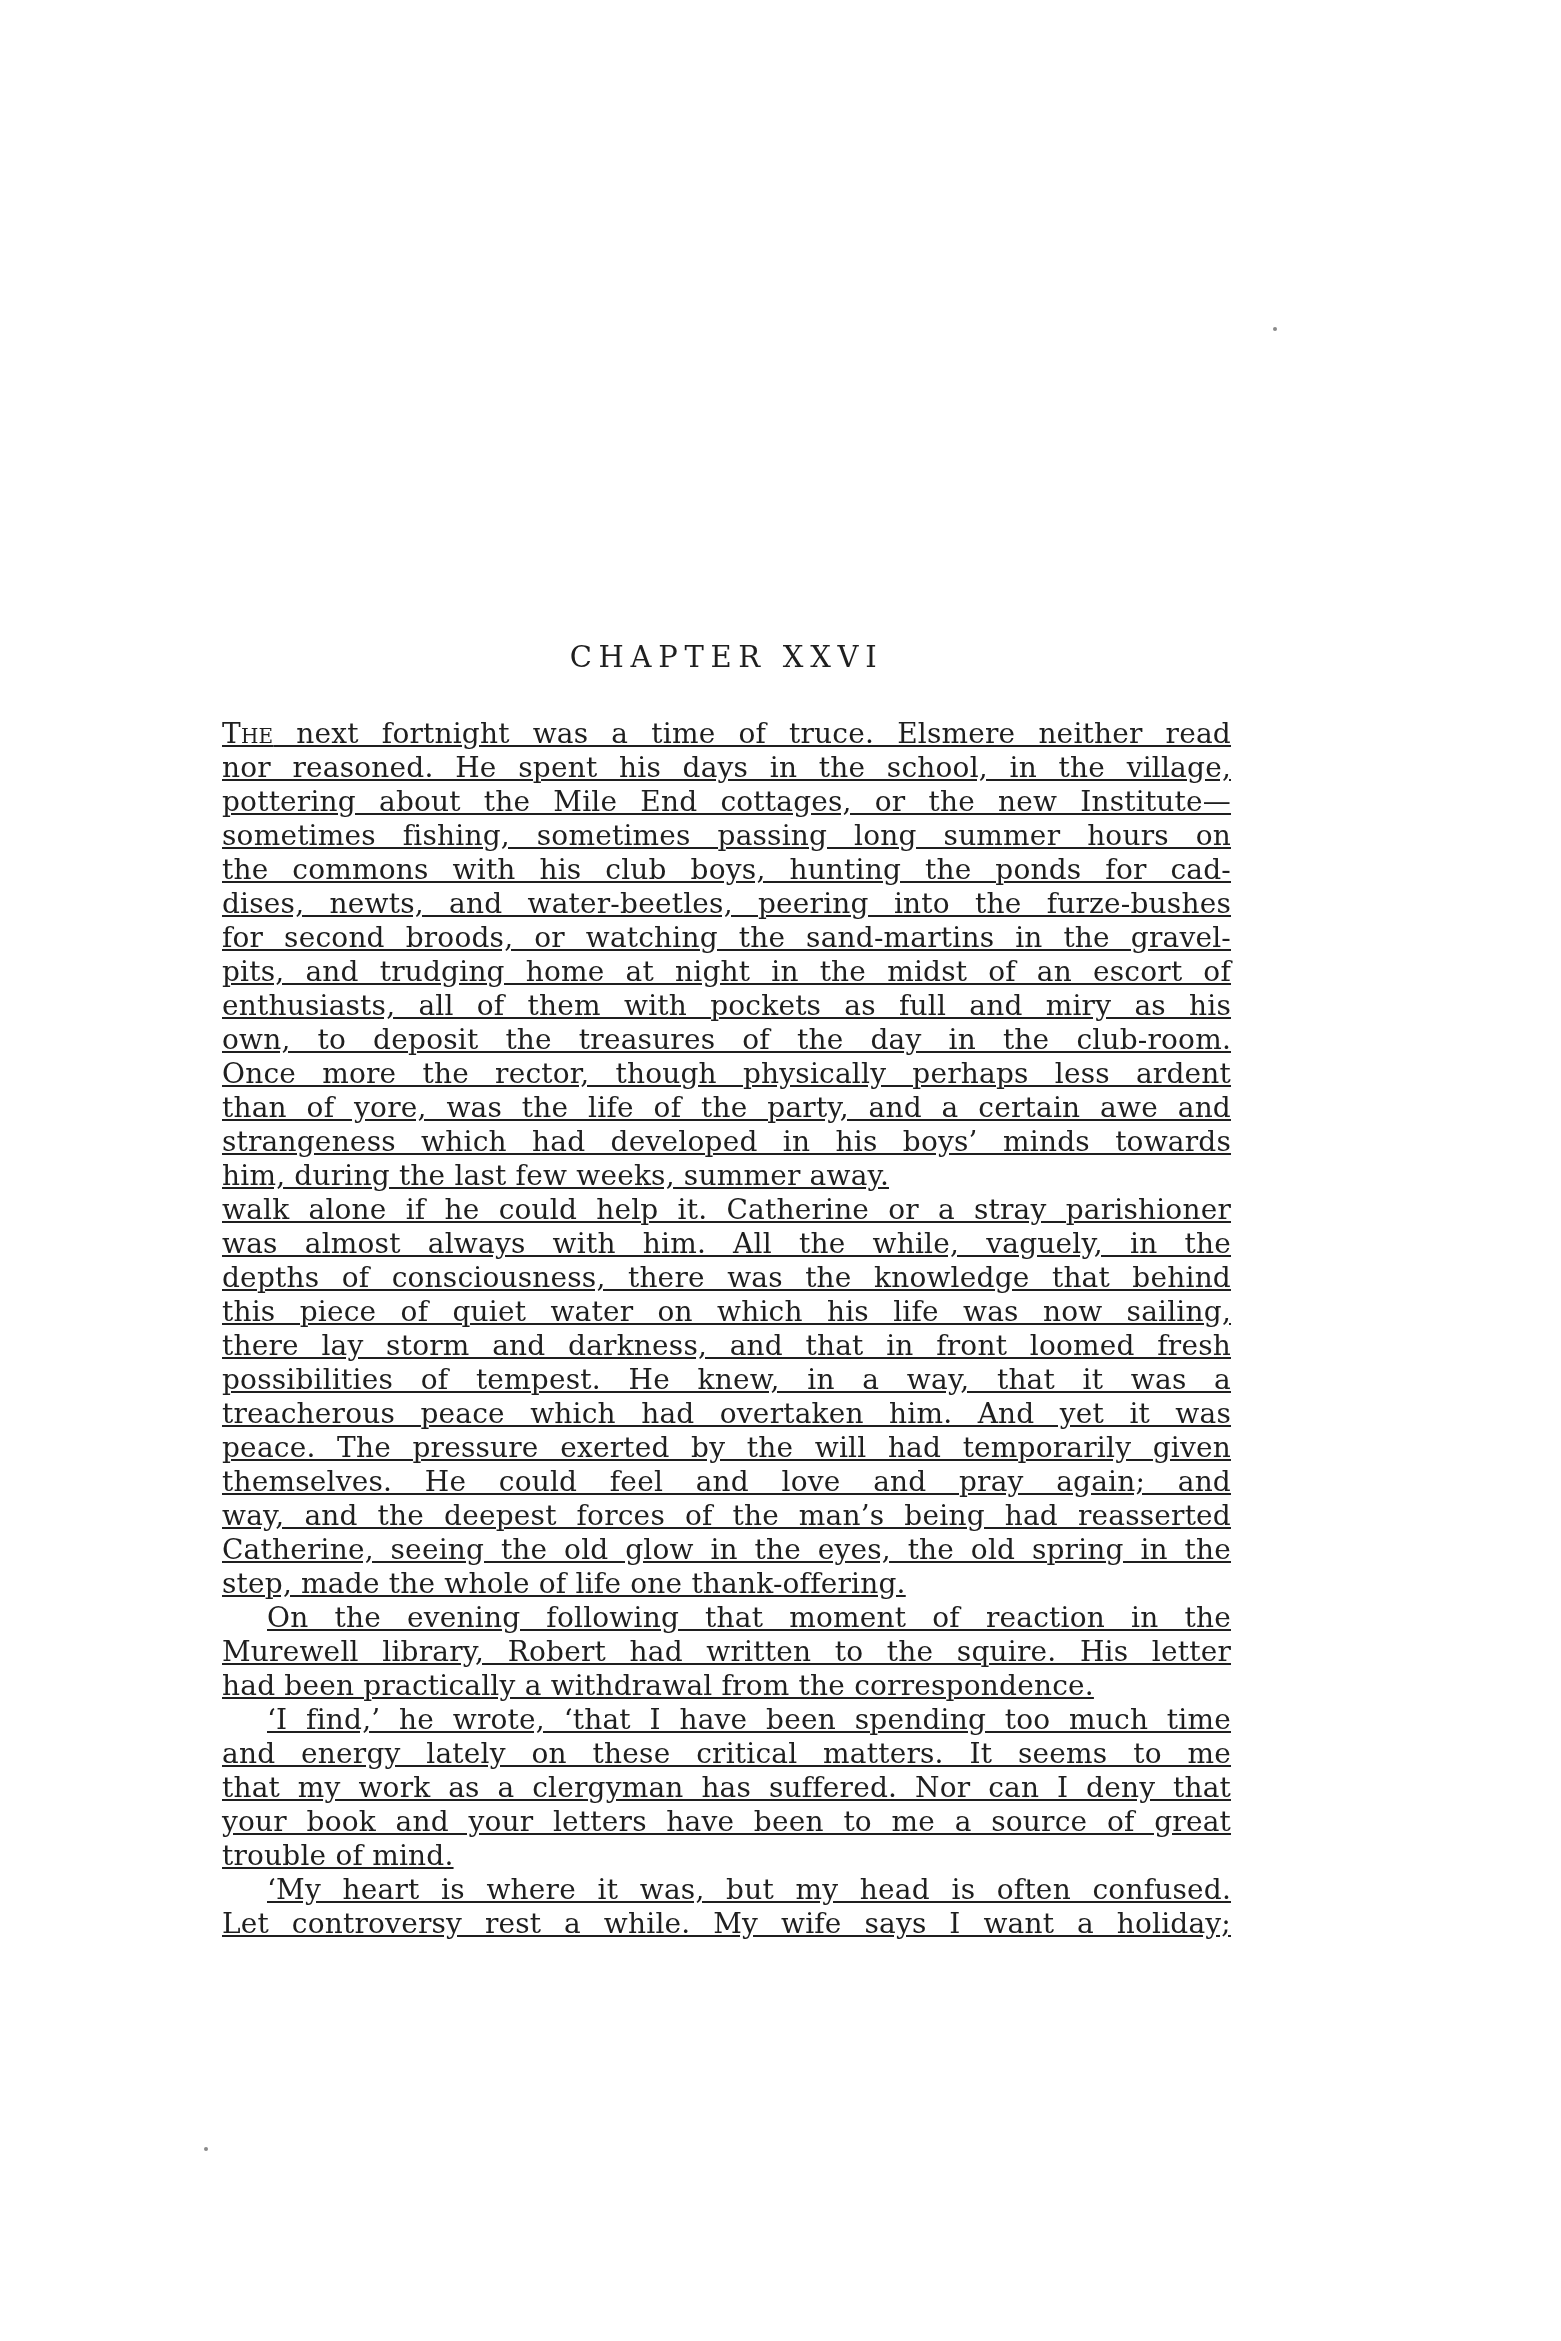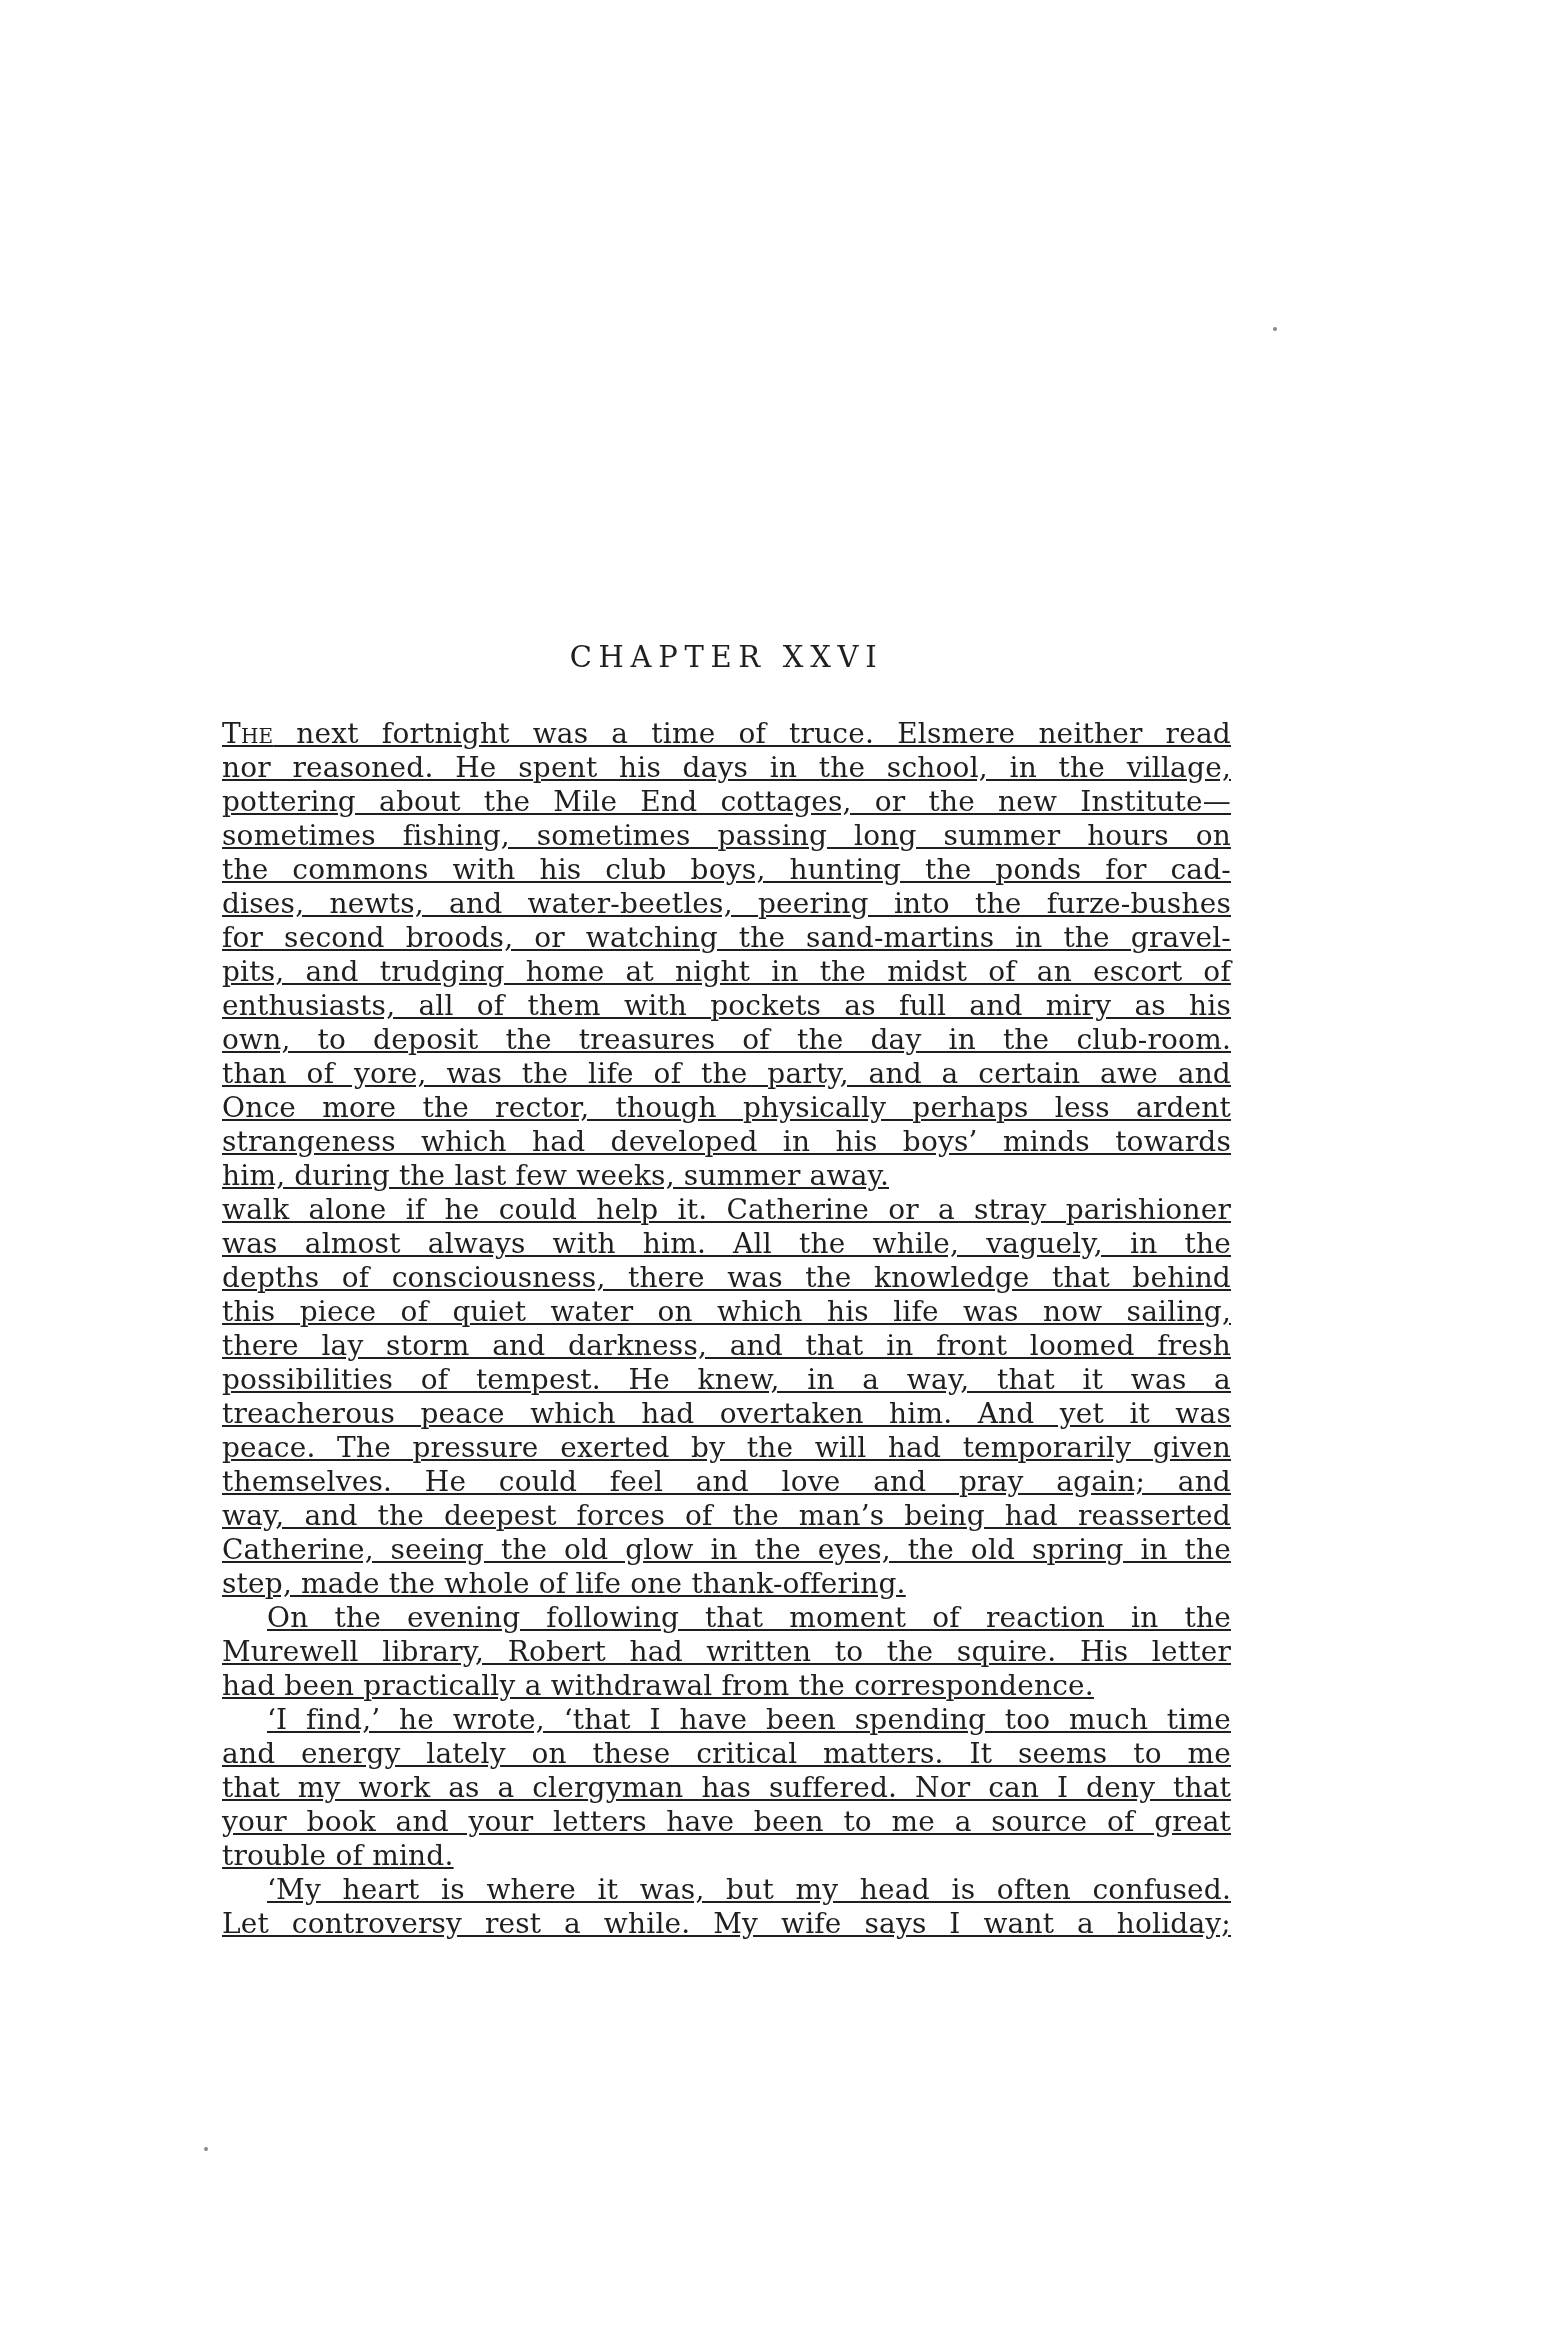--- a/index.html
+++ b/index.html
@@ -79,22 +79,22 @@
           <div class="line"><span class="smallcaps">The</span> next fortnight was a time of truce.  Elsmere neither read</div>
           <div class="line">nor reasoned.  He spent his days in the school, in the village,</div>
           <div class="line">pottering about the Mile End cottages, or the new Institute—</div>
           <div class="line">sometimes fishing, sometimes passing long summer hours on</div>
           <div class="line">the commons with his club boys, hunting the ponds for cad-</div>
           <div class="line">dises, newts, and water-beetles, peering into the furze-bushes</div>
           <div class="line">for second broods, or watching the sand-martins in the gravel-</div>
           <div class="line">pits, and trudging home at night in the midst of an escort of</div>
           <div class="line">enthusiasts, all of them with pockets as full and miry as his</div>
           <div class="line">own, to deposit the treasures of the day in the club-room.</div>
+          <div class="line">Once more the rector, though physically perhaps less ardent</div>
           <div class="line">than of yore, was the life of the party, and a certain awe and</div>
-          <div class="line">Once more the rector, though physically perhaps less ardent</div>
           <div class="line">strangeness which had developed in his boys’ minds towards</div>
           <div class="line last">him, during the last few weeks, summer away.</div>
         </div>
         <div class="paragraph">
           <div class="line">walk alone if he could help it.  Catherine or a stray parishioner</div>
           <div class="line">was almost always with him.  All the while, vaguely, in the</div>
           <div class="line">depths of consciousness, there was the knowledge that behind</div>
           <div class="line">this piece of quiet water on which his life was now sailing,</div>
           <div class="line">there lay storm and darkness, and that in front loomed fresh</div>
           <div class="line">possibilities of tempest.  He knew, in a way, that it was a</div>

